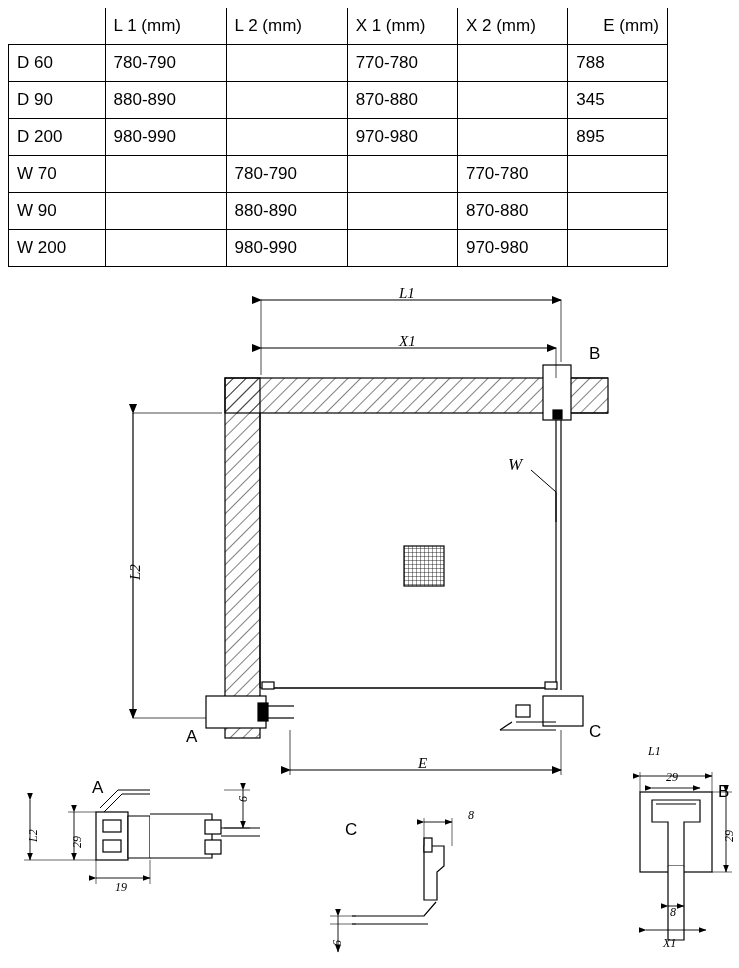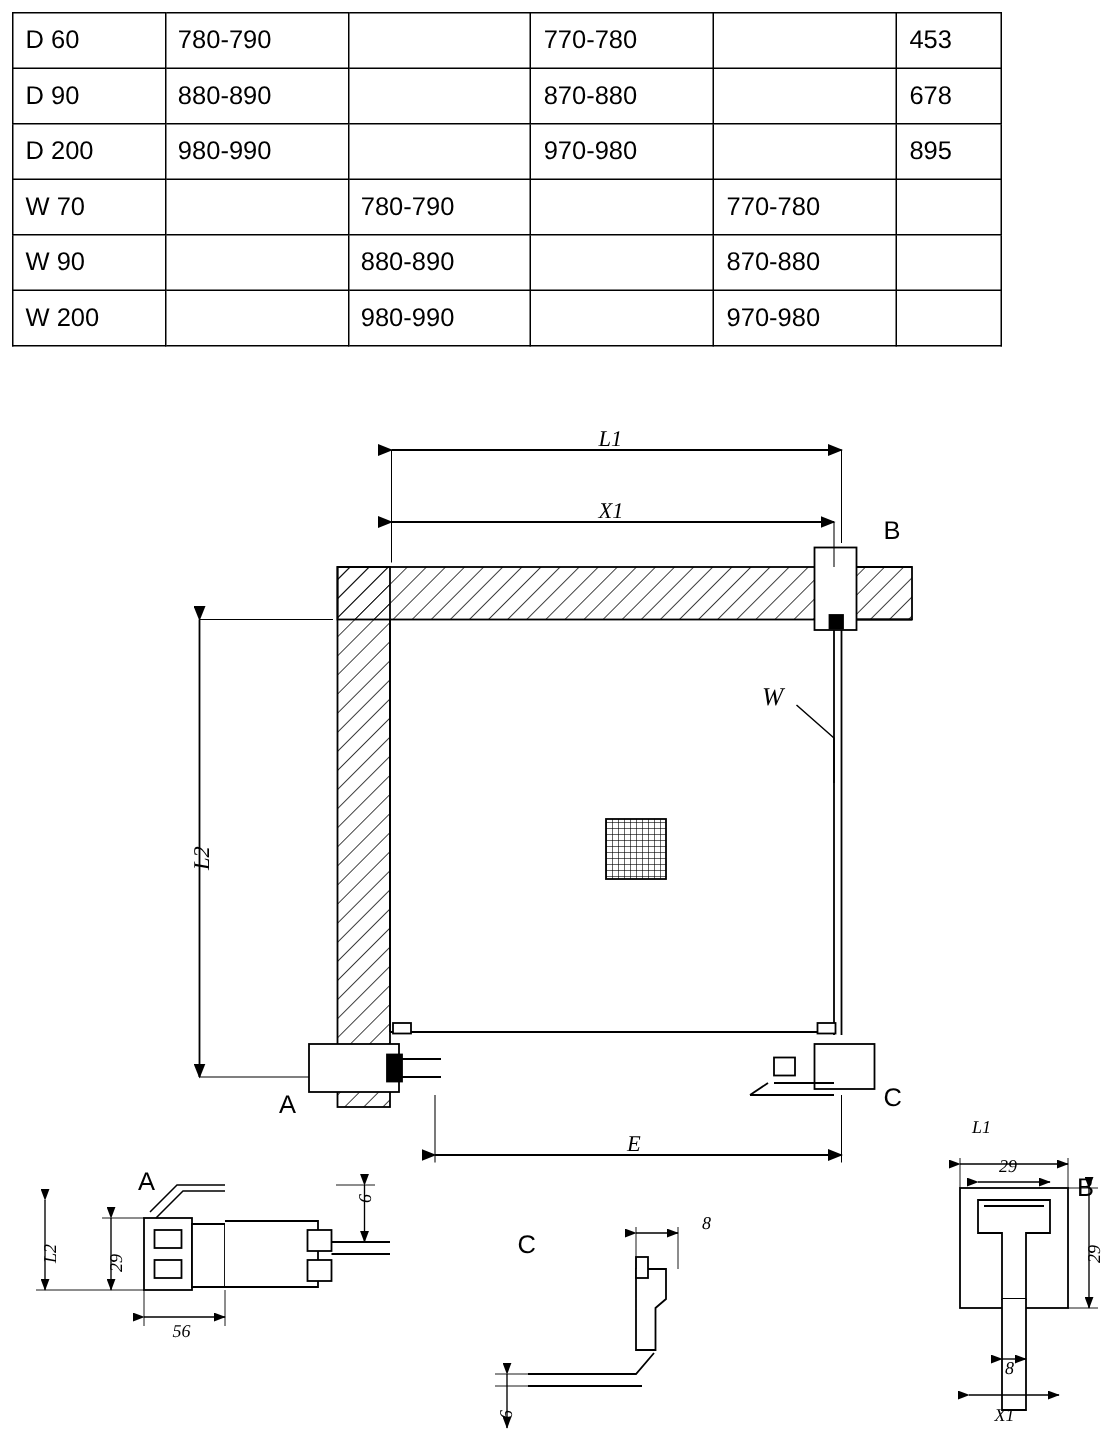--- a/index.html
+++ b/index.html
@@ -26,35 +26,43 @@
   .lbl.sm{font-size:12px;}
   .rot{transform:rotate(-90deg);transform-origin:left top;white-space:nowrap;}
 </style>
 </head>
 <body>
 
 <div id="root">
 
   <table class="tbl">
     <tbody>
+        <tr class="hdr">
+      <td class="c-first blank-tl"></td>
+      <td class="c-l1">L 1 (mm)</td>
+      <td class="c-l2">L 2 (mm)</td>
+      <td class="c-x1">X 1 (mm)</td>
+      <td class="c-x2">X 2 (mm)</td>
+      <td class="c-e">E  (mm)</td>
+    </tr>
     <tr>
       <td>D 60</td>
       <td>780-790</td>
       <td></td>
       <td>770-780</td>
       <td></td>
-      <td class="e-val">453</td>
+      <td class="e-val">788</td>
     </tr>
     <tr>
       <td>D 90</td>
       <td>880-890</td>
       <td></td>
       <td>870-880</td>
       <td></td>
-      <td class="e-val">678</td>
+      <td class="e-val">345</td>
     </tr>
     <tr>
       <td>D 200</td>
       <td>980-990</td>
       <td></td>
       <td>970-980</td>
       <td></td>
       <td class="e-val">895</td>
     </tr>
     <tr>
@@ -220,21 +228,21 @@
   <div class="lbl rot" style="left:127px;top:580px;">L2</div>
   <div class="lbl" style="left:418px;top:755px;">E</div>
   <div class="lbl up" style="left:186px;top:727px;">A</div>
   <div class="lbl up" style="left:589px;top:344px;">B</div>
   <div class="lbl up" style="left:589px;top:722px;">C</div>
   <div class="lbl" style="left:508px;top:455px;font-size:17px;">W</div>
 
   <div class="lbl up" style="left:92px;top:778px;">A</div>
   <div class="lbl rot sm" style="left:26px;top:842px;">L2</div>
   <div class="lbl sm rot" style="left:70px;top:848px;">29</div>
-  <div class="lbl sm" style="left:115px;top:880px;">56</div>
+  <div class="lbl sm" style="left:115px;top:880px;">19</div>
   <div class="lbl sm rot" style="left:236px;top:802px;">6</div>
 
   <div class="lbl up" style="left:345px;top:820px;">C</div>
   <div class="lbl sm" style="left:468px;top:808px;">8</div>
   <div class="lbl sm rot" style="left:330px;top:946px;">6</div>
 
   <div class="lbl up" style="left:718px;top:782px;">B</div>
   <div class="lbl sm" style="left:648px;top:744px;">L1</div>
   <div class="lbl sm" style="left:666px;top:770px;">29</div>
   <div class="lbl sm rot" style="left:722px;top:842px;">29</div>

